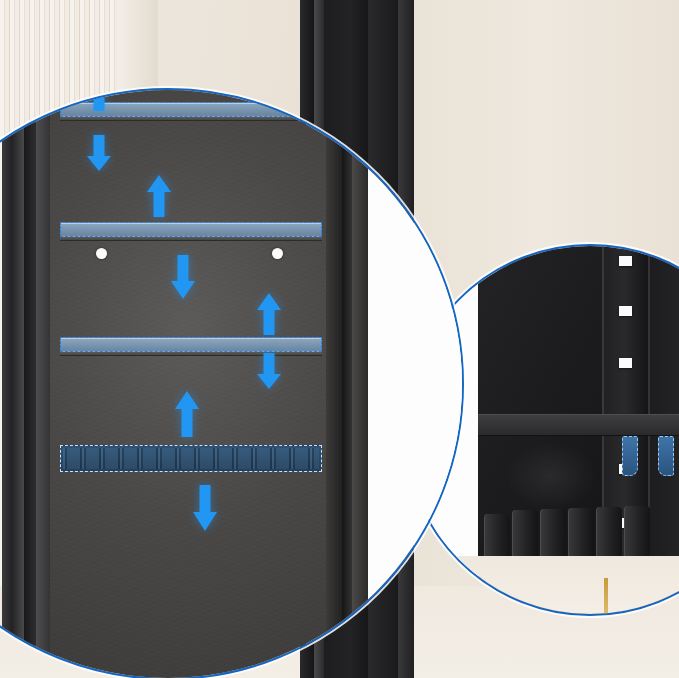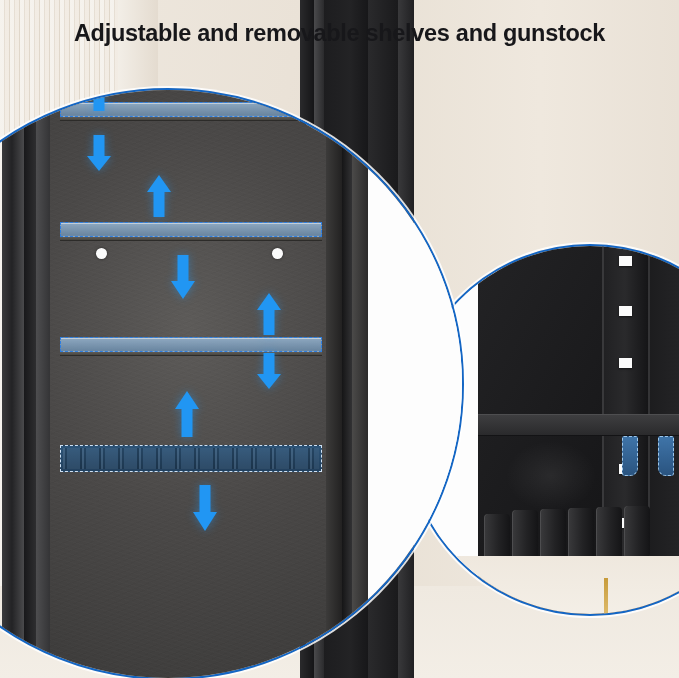--- a/index.html
+++ b/index.html
@@ -279,15 +279,14 @@
           </svg>
       </div>
       <div class="arrow" style="left:318px;top:394px;">
         <svg width="26" height="48" viewBox="0 0 26 48">
             <path d="M13 47 L25 28 L18.5 28 L18.5 1 L7.5 1 L7.5 28 L1 28 Z" fill="#2196f3"></path>
           </svg>
       </div>
     </div>
   </div>
 
-  <div class="title">Adjustable and removable shelves and gunstock</div>
 
 </div>
 
 </body></html>

